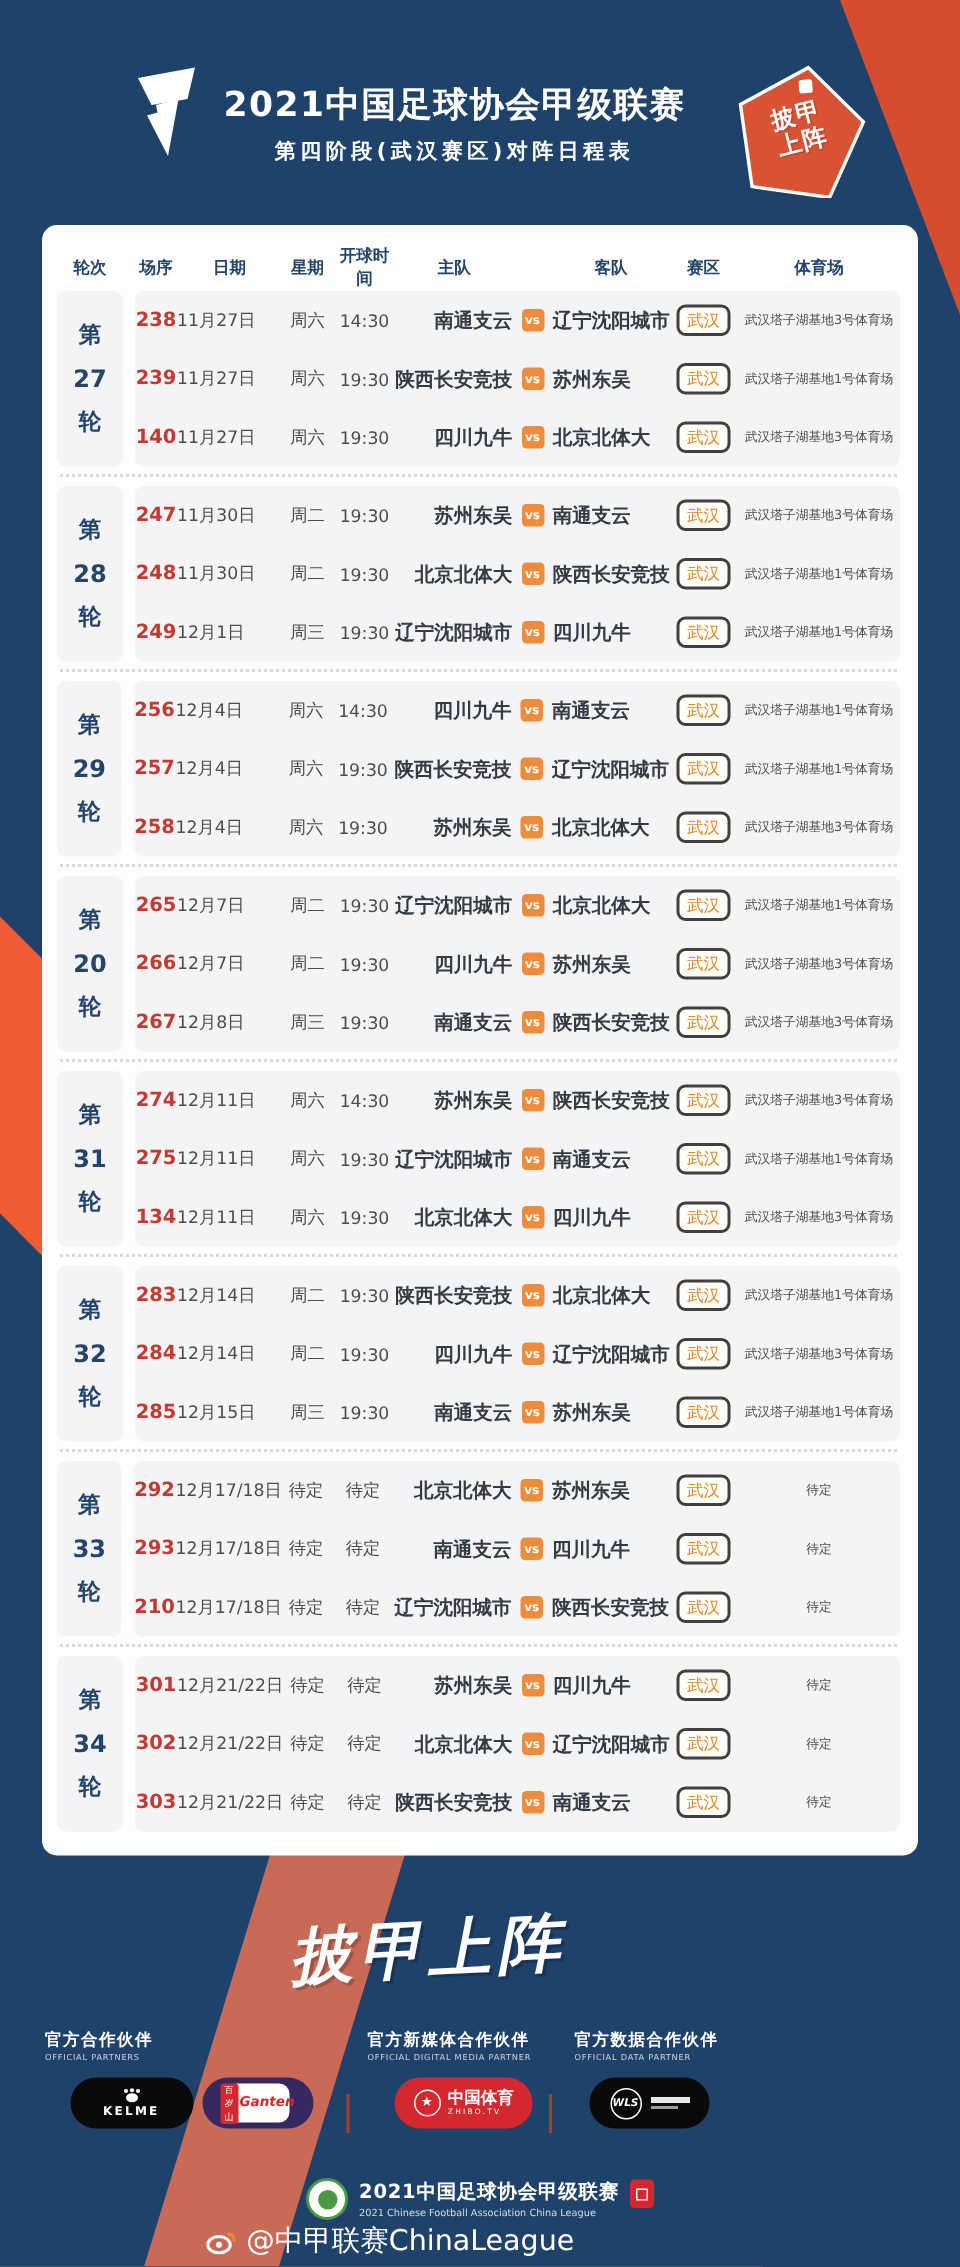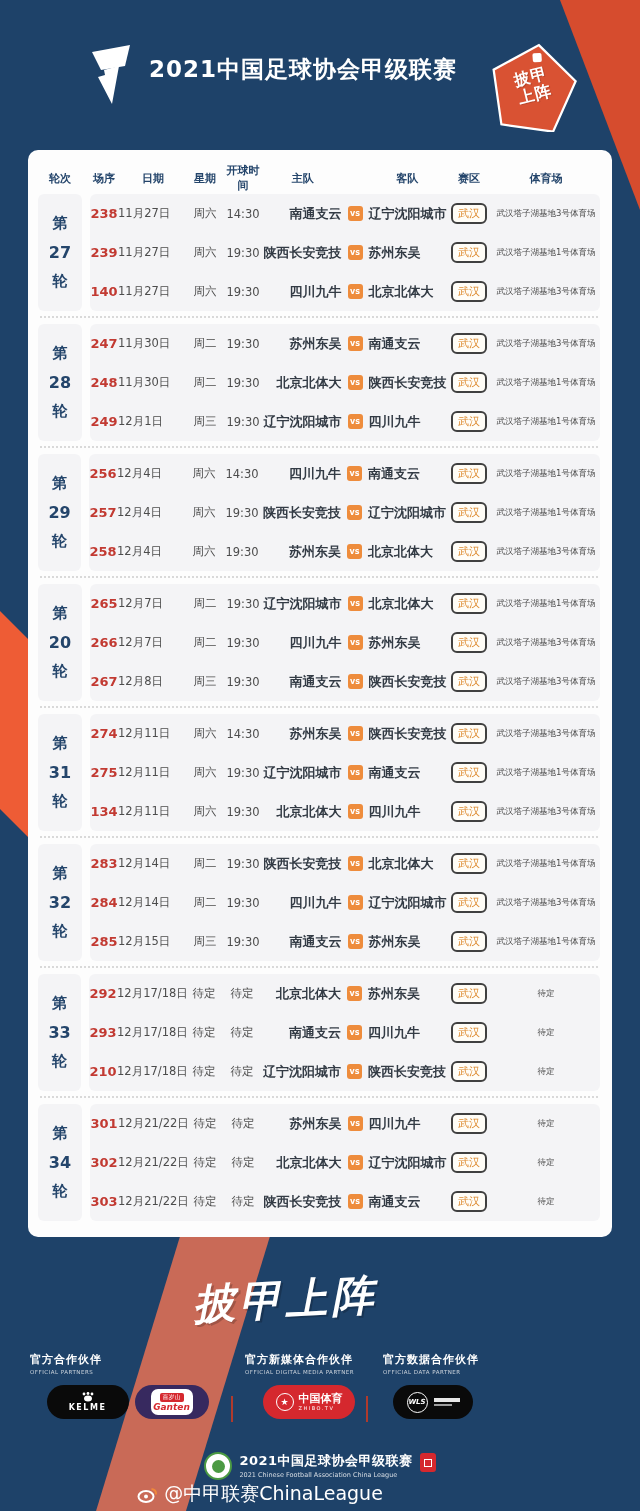--- a/index.html
+++ b/index.html
@@ -64,21 +64,21 @@
   .pg1{left:30px;top:1352px;width:195px;}
   .pg2{left:245px;top:1352px;width:128px;}
   .pg3{left:383px;top:1352px;width:100px;}
   .ph{font-size:11px;font-weight:bold;letter-spacing:1px;}
   .ps{font-size:5.5px;color:rgba(255,255,255,.75);letter-spacing:.5px;margin-top:2px;}
   .pills{margin-top:10px;display:flex;justify-content:center;gap:6px;align-items:center;}
   .pill{height:34px;border-radius:17px;display:flex;align-items:center;justify-content:center;}
   .pill-kelme{width:82px;background:#0a0a0a;flex-direction:column;gap:1px;}
   .kelme-text{color:#fff;font-size:8px;font-weight:bold;letter-spacing:1.5px;}
   .pill-ganten{width:74px;background:#37295f;}
-  .ganten-logo{width:42px;height:26px;background:#fff;border-radius:7px;display:flex;flex-direction:column;
+  .ganten-logo{width:42px;height:26px;background:#fff;border-radius:7px;display:flex;flex-direction:row;
                align-items:center;justify-content:center;gap:1px;}
   .g-cn{font-size:6px;color:#fff;background:#d5282e;padding:0 3px;border-radius:2px;}
   .g-en{font-size:9px;color:#d5282e;font-weight:bold;font-style:italic;line-height:1;}
   .pill-zhibo{width:92px;background:#d5282e;gap:5px;}
   .z-star{width:18px;height:18px;border:1px solid #fff;border-radius:50%;color:#fff;font-size:9px;
           display:flex;align-items:center;justify-content:center;flex:none;}
   .z-cn{font-size:11px;font-weight:bold;color:#fff;line-height:1.1;}
   .z-en{font-size:5px;color:#fff;letter-spacing:1.5px;}
   .pill-wls{width:80px;background:#0a0a0a;gap:6px;}
   .w-circle{width:21px;height:21px;border:1.5px solid #fff;border-radius:50%;color:#fff;font-size:7px;
@@ -113,20 +113,21 @@
   <div class="stripe-bottom"></div>
 
   <div class="hdr-logo">
     <svg width="46" height="62" viewBox="0 0 46 62">
       <polygon points="4,8 42,1 37,22 13,26" fill="#ffffff"></polygon>
       <polygon points="16,26 31,22 24,60 10,33 17,31" fill="#ffffff"></polygon>
     </svg>
   </div>
   <div class="titles">
     <div class="t1">2021中国足球协会甲级联赛</div>
+    <div class="t2">第四阶段(武汉赛区)对阵日程表</div>
   </div>
   <div class="pent">
     <svg width="90" height="90" viewBox="0 0 100 100">
       <g transform="rotate(8 50 50)">
         <polygon points="50,3 96,37 79,96 21,96 4,37" fill="#d95233" stroke="#ffffff" stroke-width="2.5"></polygon>
         <rect x="45" y="12" width="10" height="10" rx="2" fill="#ffffff" transform="rotate(-12 50 17)"></rect>
       </g>
     </svg>
     <div class="pent-text">披甲上阵</div>
   </div>

